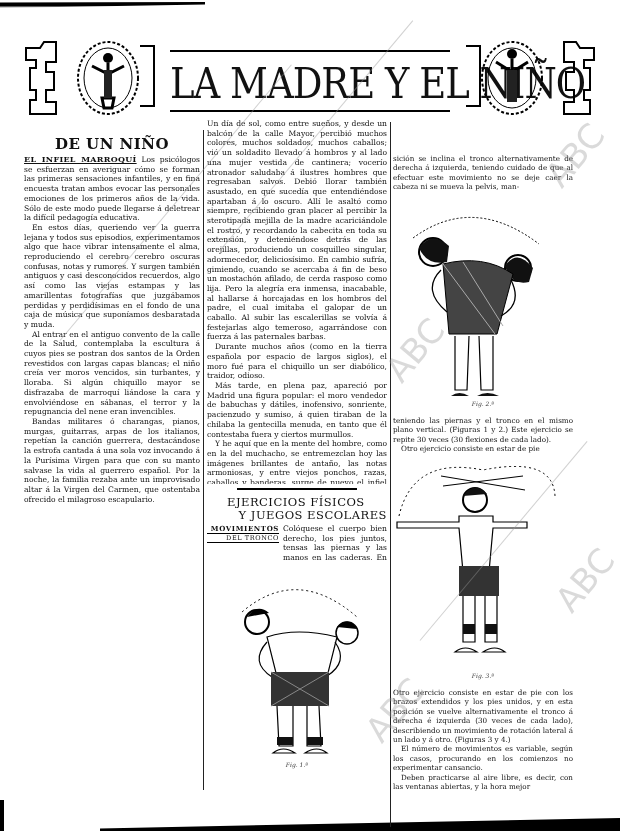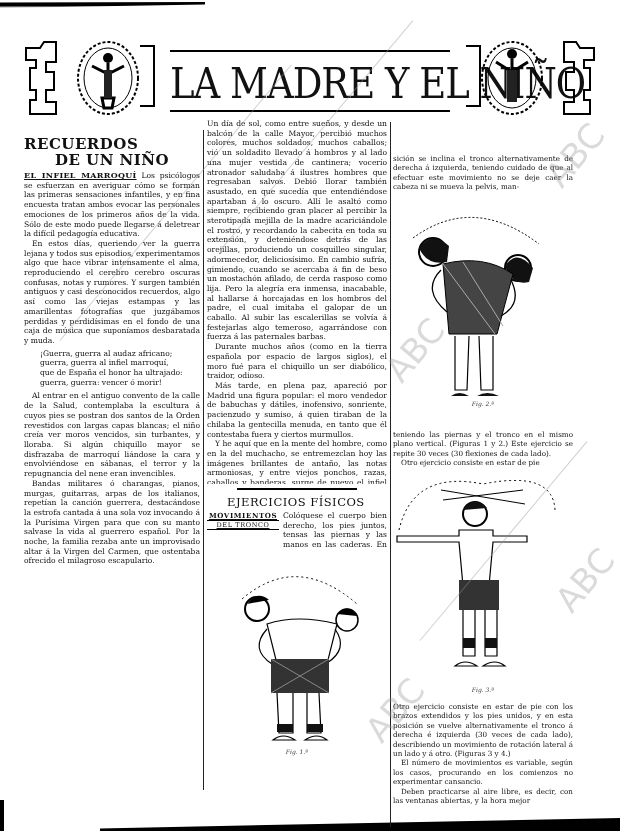--- a/index.html
+++ b/index.html
@@ -64,53 +64,47 @@
       <ellipse cx="54" cy="42" rx="24" ry="30" fill="none" stroke="#000" stroke-width="1"></ellipse>
       <circle cx="54" cy="18" r="5" fill="#000"></circle>
       <path d="M54 23 v38 M38 26 l16 10 l16 -10" stroke="#000" stroke-width="3" fill="none"></path>
       <rect x="49" y="34" width="10" height="32" fill="#222"></rect>
       <path d="M136 12 h-14 l-4 -6 h-12 v20 h10 v10 h-8 v18 h8 v12 h-10 v12 h26 v-14 h-6 v-10 h6 v-22 h-6 v-8 h10 z" fill="none" stroke="#000" stroke-width="2"></path>
     </svg>
   </div>
 </div>
 
 <div class="abs" style="left:24px; top:136px; width:176px;">
-  <div class="headline" style="font-size:15px; line-height:16px;">RECUERDOS</div>
   <div class="headline" style="font-size:15px; line-height:17px; text-align:center;">DE UN NIÑO</div>
   <div class="col" style="margin-top:2px;">
     <p class="noind"><span class="byline">EL INFIEL MARROQUÍ</span> <span>Los psicólogos se esfuerzan en averiguar cómo se forman las primeras sensaciones infantiles, y en fina encuesta tratan ambos evocar las personales emociones de los primeros años de la vida. Sólo de este modo puede llegarse á deletrear la difícil pedagogía educativa.</span></p>
     <p>En estos días, queriendo ver la guerra lejana y todos sus episodios, experimentamos algo que hace vibrar intensamente el alma, reproduciendo el cerebro cerebro oscuras confusas, notas y rumores. Y surgen también antiguos y casi desconocidos recuerdos, algo así como las viejas estampas y las amarillentas fotografías que juzgábamos perdidas y perdidísimas en el fondo de una caja de música que suponíamos desbaratada y muda.</p>
-    <div>
-      <div class="verse">¡Guerra, guerra al audaz africano;</div>
-      <div class="verse" style="margin-top:-4px">guerra, guerra al infiel marroquí,</div>
-      <div class="verse" style="margin-top:-4px">que de España el honor ha ultrajado:</div>
-      <div class="verse" style="margin-top:-4px">guerra, guerra: vencer ó morir!</div>
-    </div>
     <p>Al entrar en el antiguo convento de la calle de la Salud, contemplaba la escultura á cuyos pies se postran dos santos de la Orden revestidos con largas capas blancas; el niño creía ver moros vencidos, sin turbantes, y lloraba. Si algún chiquillo mayor se disfrazaba de marroquí liándose la cara y envolviéndose en sábanas, el terror y la repugnancia del nene eran invencibles.</p>
     <p>Bandas militares ó charangas, pianos, murgas, guitarras, arpas de los italianos, repetían la canción guerrera, destacándose la estrofa cantada á una sola voz invocando á la Purísima Virgen para que con su manto salvase la vida al guerrero español. Por la noche, la familia rezaba ante un improvisado altar á la Virgen del Carmen, que ostentaba ofrecido el milagroso escapulario.</p>
   </div>
 </div>
 
 <div class="abs rule-v" style="left:203px; top:130px; height:660px;"></div>
 
 <div class="abs" style="left:207px; top:119px; width:180px;">
   <div class="col" style="height:365px; overflow:hidden;">
     <p class="noind">Un día de sol, como entre sueños, y desde un balcón de la calle Mayor, percibió muchos colores, muchos soldados, muchos caballos; vió un soldadito llevado á hombros y al lado una mujer vestida de cantinera; vocerío atronador saludaba á ilustres hombres que regresaban salvos. Debió llorar también asustado, en que sucedía que entendiéndose apartaban á lo oscuro. Allí le asaltó como siempre, recibiendo gran placer al percibir la sterotipada mejilla de la madre acariciándole el rostro, y recordando la cabecita en toda su extensión, y deteniéndose detrás de las orejillas, produciendo un cosquilleo singular, adormecedor, deliciosísimo. En cambio sufría, gimiendo, cuando se acercaba á fin de beso un mostachón afilado, de cerda rasposo como lija. Pero la alegría era inmensa, inacabable, al hallarse á horcajadas en los hombros del padre, el cual imitaba el galopar de un caballo. Al subir las escalerillas se volvía á festejarlas algo temeroso, agarrándose con fuerza á las paternales barbas.</p>
     <p>Durante muchos años (como en la tierra española por espacio de largos siglos), el moro fué para el chiquillo un ser diabólico, traidor, odioso.</p>
     <p>Más tarde, en plena paz, apareció por Madrid una figura popular: el moro vendedor de babuchas y dátiles, inofensivo, sonriente, pacienzudo y sumiso, á quien tiraban de la chilaba la gentecilla menuda, en tanto que él contestaba fuera y ciertos murmullos.</p>
     <p>Y he aquí que en la mente del hombre, como en la del muchacho, se entremezclan hoy las imágenes brillantes de antaño, las notas armoniosas, y entre viejos ponchos, razas, caballos y banderas, surge de nuevo el infiel marroquí, temible y odioso unas veces, otras humildísimo y servicial.</p>
 
   </div>
   <div style="margin:4px auto 0; width:120px; height:2px; background:#000;"></div>
 
   <div style="margin-top:6px;">
     <div class="headline" style="font-size:11.5px; line-height:13px; font-weight:normal;margin-left:20px;">EJERCICIOS FÍSICOS</div>
+    <div class="headline" style="font-size:11.5px; line-height:13px; font-weight:normal; text-align:right;">Y JUEGOS ESCOLARES</div>
   </div>
   <div class="col" style="margin-top:2px; position:relative;">
-    <div style="float:left; width:72px; margin-right:4px; text-align:center;text-decoration:underline;">
+    <div style="float:left; width:72px; margin-right:4px; text-align:right;">
       <div style="font-size:7px; font-weight:bold; letter-spacing:0.6px; line-height:9px;">MOVIMIENTOS</div>
       <div style="font-size:6.5px; letter-spacing:0.6px; line-height:8px; border:1px solid #000; border-left:none; border-right:none;">DEL TRONCO</div>
     </div>
     <p class="noind" style="height:39px; overflow:hidden;">Colóquese el cuerpo bien derecho, los pies juntos, tensas las piernas y las manos en las caderas. En esta posición se inclina el tronco alternativamente de derecha á izquierda, teniendo cuidado de que al efectuar este movimiento no se deje caer la cabeza ni se mueva la pelvis, manteniendo las piernas y el tronco en el mismo plano vertical. (Figuras 1 y 2.) Este ejercicio se repite 30 veces (30 flexiones de cada lado).</p>
   </div>
 
   <div class="figure" style="position:relative; margin-top:4px; width:180px; height:205px;">
     <svg width="180" height="200" viewBox="0 0 180 200">
       <path d="M35 45 Q90 -2 150 50" fill="none" stroke="#000" stroke-width="1" stroke-dasharray="2 3"></path>
       <circle cx="50" cy="55" r="12" fill="#fff" stroke="#000" stroke-width="2"></circle>
@@ -146,21 +140,21 @@
       <path d="M112 66 q12 -18 28 2 l-4 14 q-18 4 -24 -16" fill="#111"></path>
       <path d="M50 64 q40 -10 70 10 l-16 60 h-48 z" fill="#444" stroke="#000" stroke-width="1"></path>
       <path d="M50 64 l52 70 M70 62 l40 64" stroke="#aaa" stroke-width="1"></path>
       <path d="M48 70 q-20 20 6 42 M118 80 q12 24 -10 36" fill="none" stroke="#000" stroke-width="1.3"></path>
       <path d="M62 136 l0 54 h12 l2 -54 M86 136 l2 54 h12 l0 -54" fill="#fff" stroke="#000" stroke-width="1.2"></path>
       <path d="M58 196 q8 -6 18 0 z M84 196 q10 -6 22 0 z" fill="#111"></path>
     </svg>
     <div class="caption" style="position:absolute; left:0; right:0; top:200px;">Fig. 2.ª</div>
   </div>
 
-  <div class="col" style="margin-top:16px; height:44px; overflow:hidden; font-size:7.2px; line-height:9.4px;">
+  <div class="col" style="margin-top:2px; height:44px; overflow:hidden; font-size:7.2px; line-height:9.4px;">
     <p class="noind">teniendo las piernas y el tronco en el mismo plano vertical. (Figuras 1 y 2.) Este ejercicio se repite 30 veces (30 flexiones de cada lado).</p>
     <p>Otro ejercicio consiste en estar de pie</p>
   </div>
 
   <div class="figure" style="position:relative; margin-top:6px; width:180px; height:222px;">
     <svg width="180" height="205" viewBox="0 0 180 205">
       <path d="M6 50 Q20 -10 90 4 Q160 -10 162 30" fill="none" stroke="#000" stroke-width="1" stroke-dasharray="2 3"></path>
       <path d="M50 20 L130 10 M48 10 L132 24" stroke="#000" stroke-width="1"></path>
       <circle cx="82" cy="34" r="12" fill="#fff" stroke="#000" stroke-width="2"></circle>
       <path d="M70 30 q12 -16 24 -2" fill="#111"></path>

